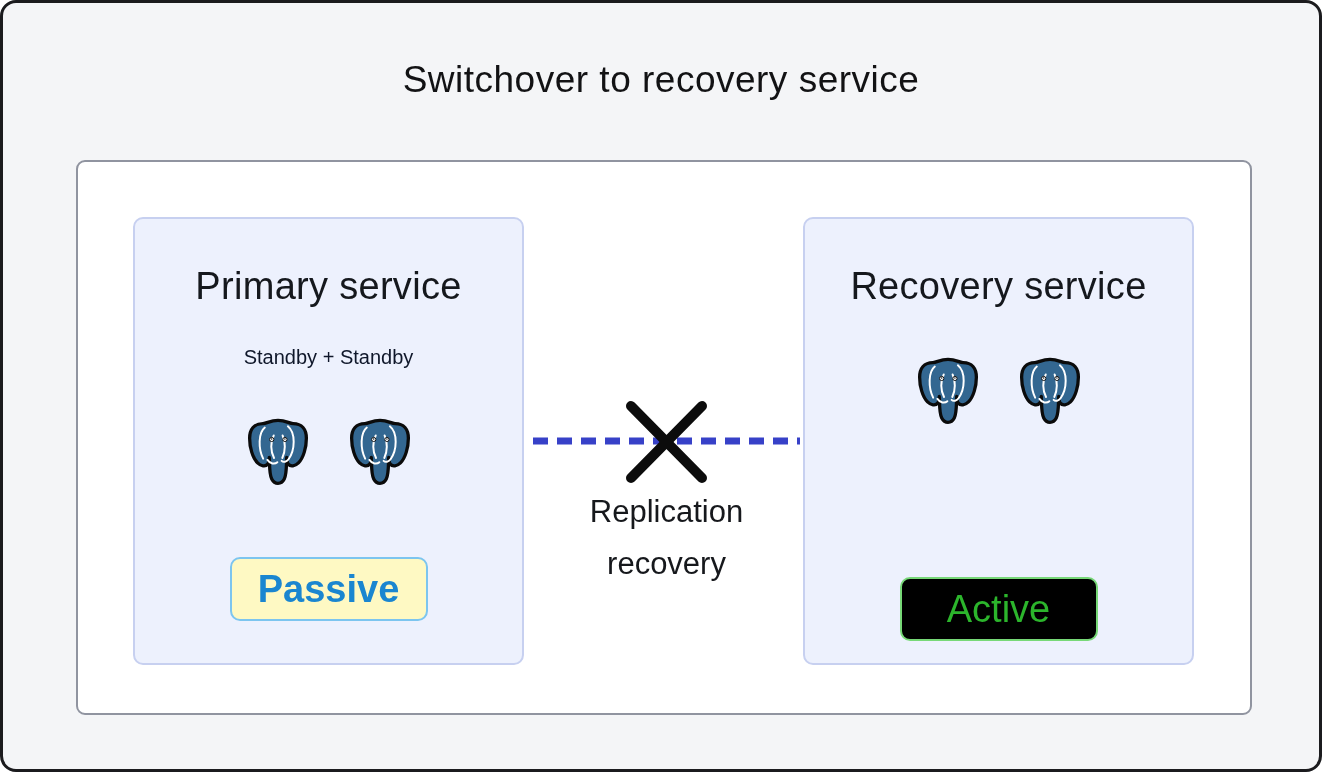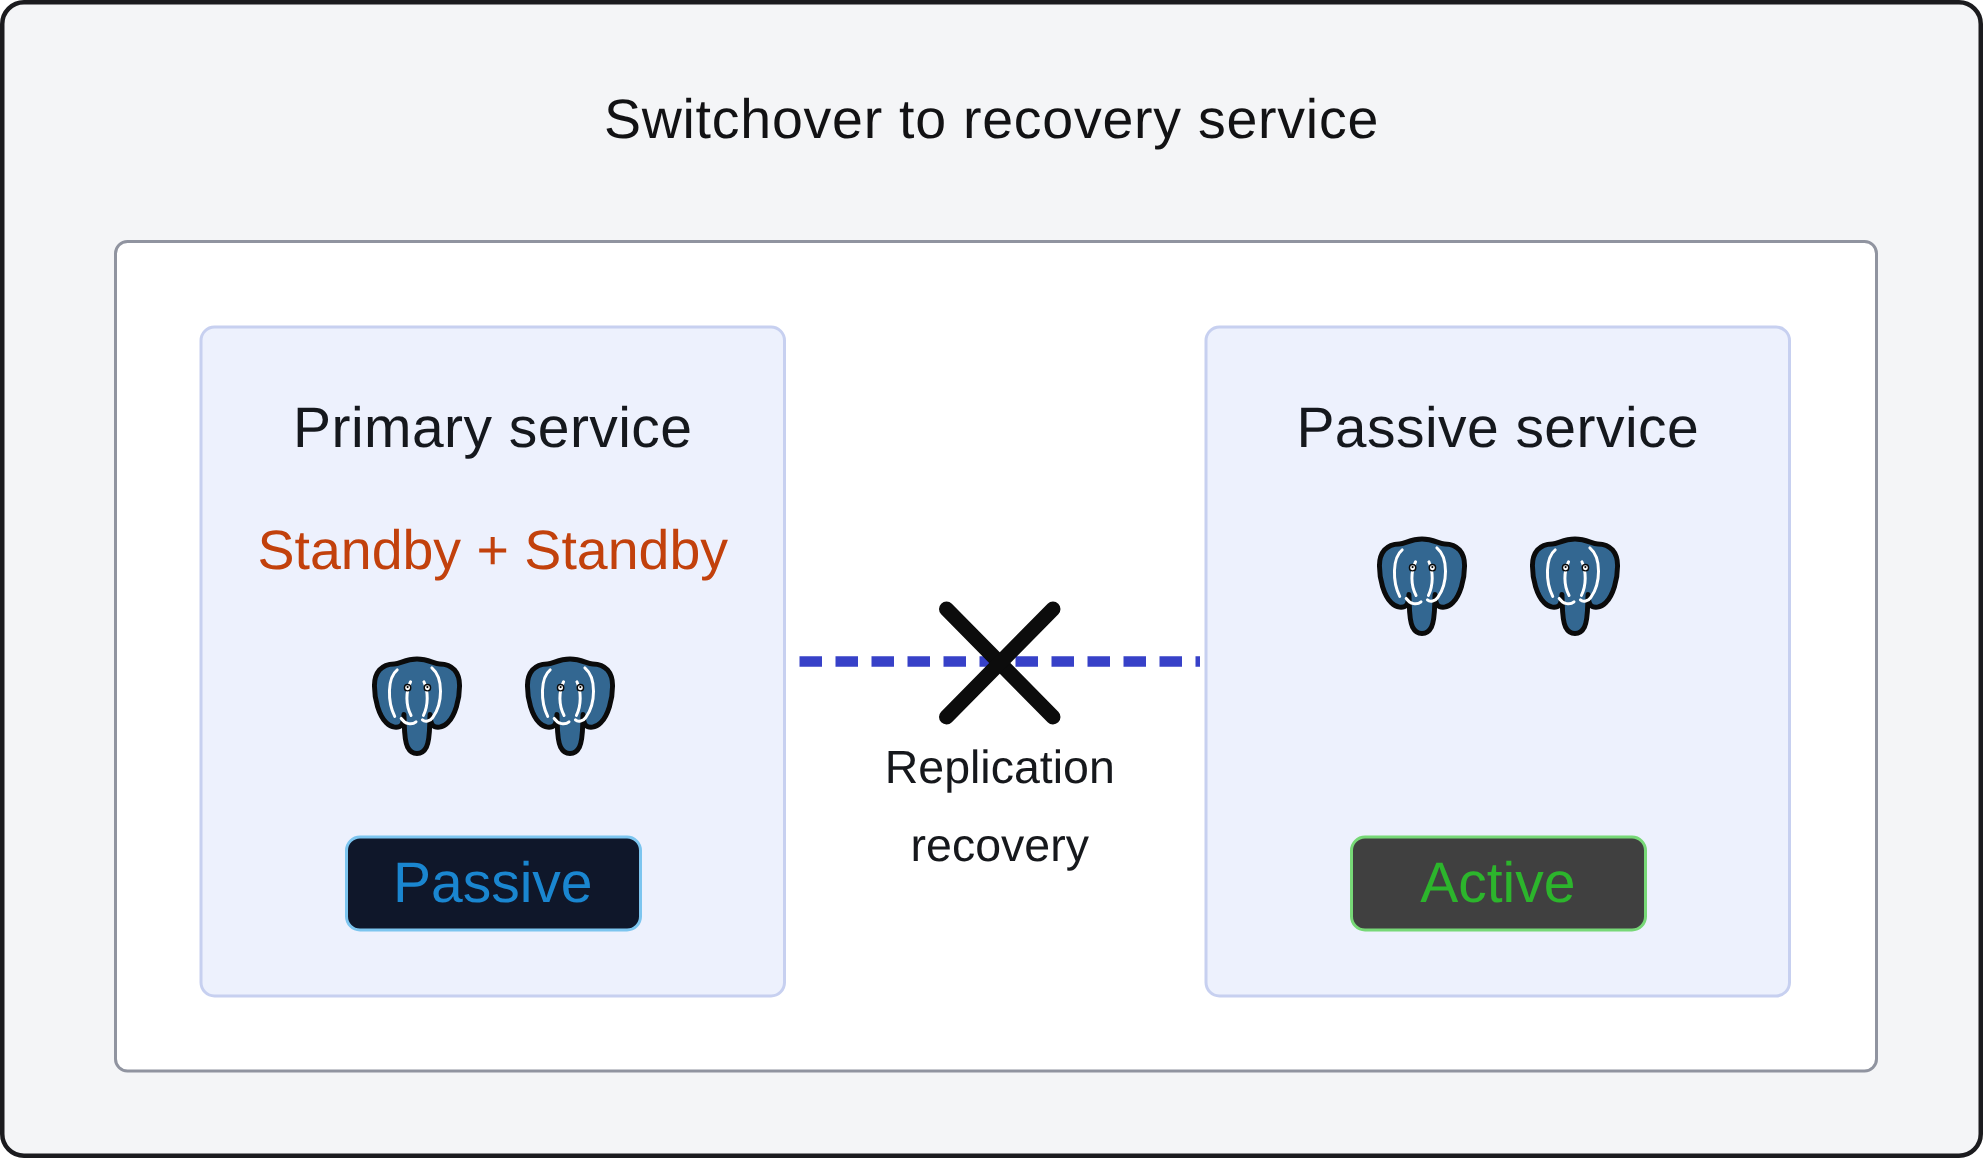--- a/index.html
+++ b/index.html
@@ -35,36 +35,36 @@
     border-radius:10px;
     text-align:center;
   }
   .card-primary  { left:55px; }
   .card-recovery { left:725px; }
   .card-title {
     margin:46px 0 0; font-size:38px; font-weight:400; color:#15181d;
     letter-spacing:0.3px;
   }
   .card-subtitle {
-    margin:38px 0 0; font-size:37px; font-weight:400; color:#c2410c;
+    margin:38px 0 0; font-size:20px; font-weight:400; color:#0f172a;
   }
   .elephants {
     margin-top:48px; height:70px;
     display:flex; justify-content:center; align-items:center; gap:36px;
   }
   .pg { width:66px; height:70px; display:block; }
   .badge {
     position:absolute; left:50%; top:338px; transform:translateX(-50%);
     width:198px; height:64px; box-sizing:border-box;
     border-radius:10px;
     display:flex; align-items:center; justify-content:center;
     font-size:38px; font-weight:400;
   }
-  .badge-passive { background:#0f172a; border:2px solid #7cc5ef; color:#1a86d0; }
-  .badge-active  { background:#404040; border:2px solid #77d877; color:#2cb52c; }
+  .badge-passive { background:#fef9c3; border:2px solid #7cc5ef; color:#1a86d0;font-weight:bold; }
+  .badge-active  { background:#000000; border:2px solid #77d877; color:#2cb52c;margin-top:20px; }
   .connector {
     position:absolute; left:446px; top:222px; width:285px;
     text-align:center;
   }
   .connector svg { display:block; }
   .connector-label {
     margin:2px auto 0; width:220px;
     font-size:31px; line-height:52px; color:#16181c;
   }
 </style>
@@ -113,21 +113,21 @@
         <line x1="9" y1="57" x2="276" y2="57" stroke="#3741c8" stroke-width="7" stroke-dasharray="15 9"></line>
         <g stroke="#0c0c0c" stroke-width="10" stroke-linecap="round">
           <line x1="107" y1="22" x2="178" y2="94"></line>
           <line x1="178" y1="22" x2="107" y2="94"></line>
         </g>
       </svg>
       <p class="connector-label">Replication recovery</p>
     </div>
 
     <section class="card card-recovery">
-      <h2 class="card-title">Passive service</h2>
+      <h2 class="card-title">Recovery service</h2>
       <div class="elephants">
         <svg class="pg" viewBox="0 0 100 104">
             <use href="#pg-logo" xlink:href="#pg-logo"></use>
           </svg>
         <svg class="pg" viewBox="0 0 100 104">
             <use href="#pg-logo" xlink:href="#pg-logo"></use>
           </svg>
       </div>
       <div class="badge badge-active">
         <span>Active</span>

